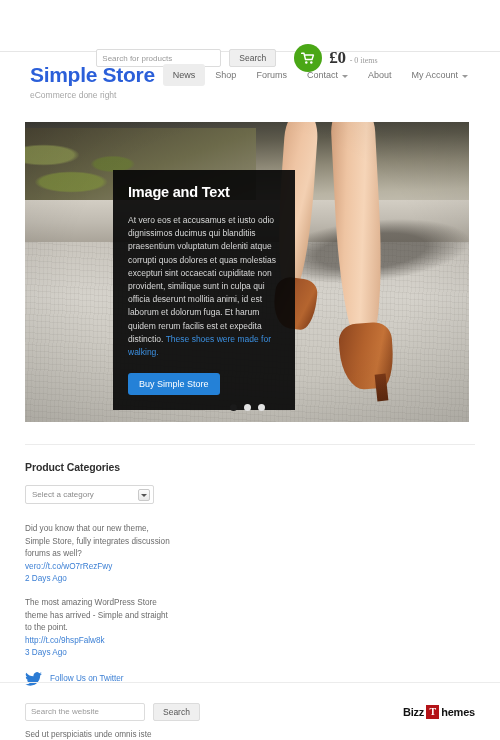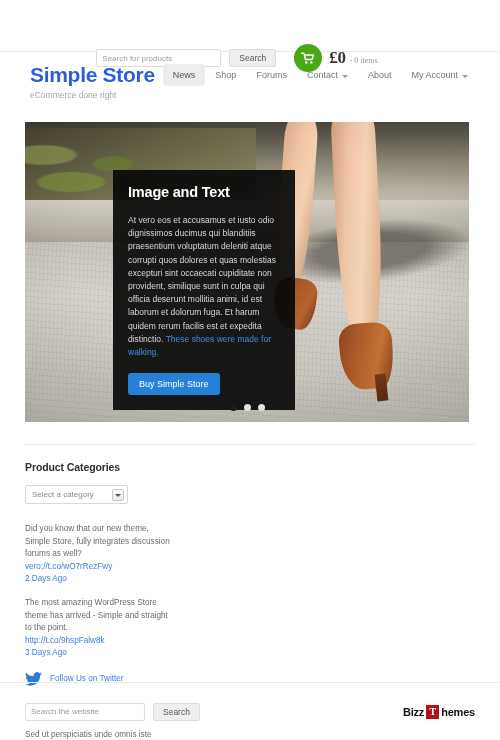--- a/index.html
+++ b/index.html
@@ -268,21 +268,21 @@
   .col { width: 146px; }
   .col h3 {
     margin: 0 0 12px 0;
     font-size: 10.5px;
     font-weight: bold;
     color: #2f2f2f;
     letter-spacing: -0.1px;
   }
   .select-wrap {
     position: relative;
-    width: 103px;
+    width: 129px;
     height: 19px;
     border: 1px solid #d8d8d8;
     background: #fff;
     border-radius: 2px;
     display:flex; align-items:center;
   }
   .select-wrap .sel-text {
     font-size: 8px;
     color: #8a8a8a;
     padding-left: 6px;

